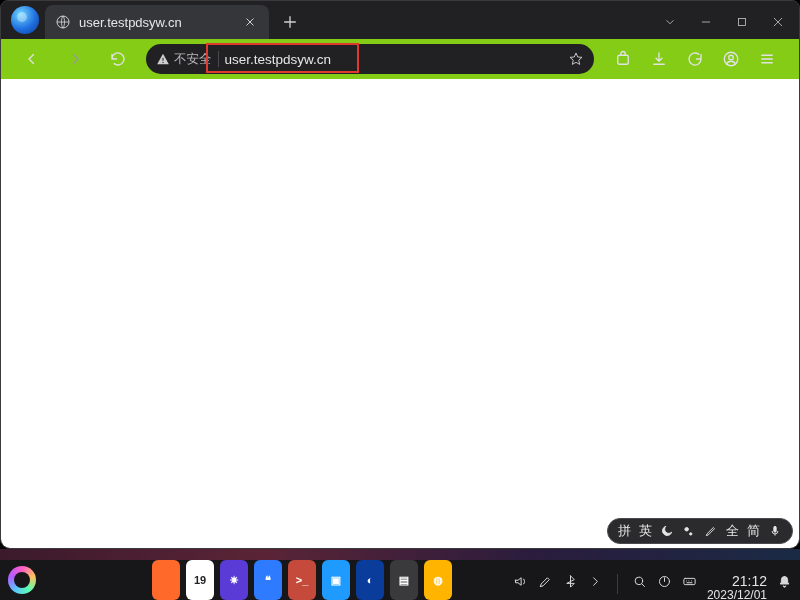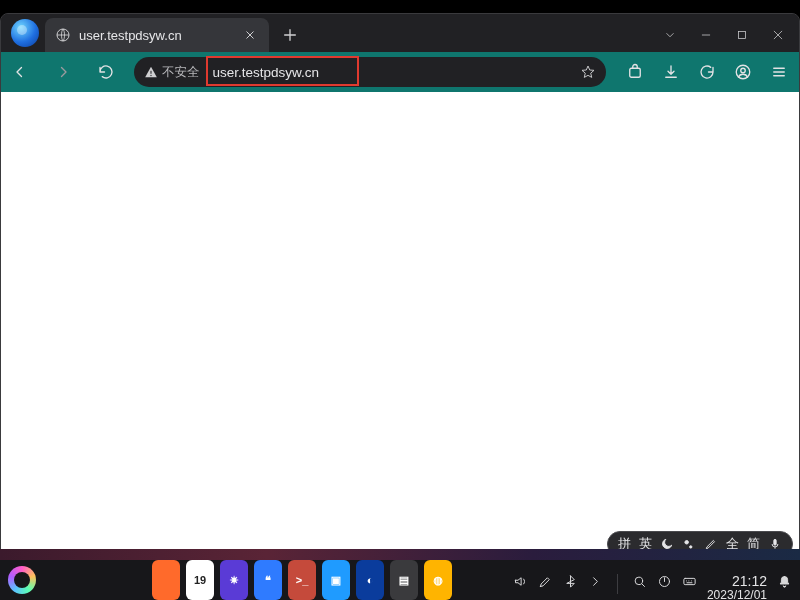--- a/index.html
+++ b/index.html
@@ -6,21 +6,21 @@
   body {
     width: 800px; height: 600px;
     font-family: "Segoe UI", Arial, sans-serif;
     background: #000;
     overflow: hidden;
     position: relative;
   }
   
   .browser {
     position: absolute;
-    left: 0; top: 13px;
+    left: 0; top: 0;
     width: 800px; height: 549px;
     background: #212124;
     border: 1px solid #3a3a3d;
     border-radius: 8px 8px 10px 10px;
     display: flex; flex-direction: column;
     overflow: hidden;
   }
   
   .tabstrip {
     height: 38px;
@@ -69,24 +69,24 @@
   .tabstrip .spacer { flex:1; }
   .win-controls { display:flex; gap:2px; margin:0 4px 4px 0; }
   .win-btn {
     width:34px; height:26px; display:flex; align-items:center; justify-content:center;
     color:#cfcfd1; border-radius:4px; cursor:pointer;
   }
   .win-btn svg { width:14px; height:14px; stroke:#cfcfd1; stroke-width:1.3; fill:none; }
   
   .toolbar {
     height: 40px;
-    background: #0f766e;
+    background: #84cc16;
     display:flex; align-items:center;
     gap:13px;
-    padding: 0 4px;
+    padding: 0 16px;
   }
   .nav-btn {
     width:30px; height:30px; border-radius:6px;
     display:flex; align-items:center; justify-content:center;
     color:#9b9b9e; cursor:pointer;
   }
   .nav-btn.enabled { color:#e2e2e4; }
   .nav-btn svg { width:18px; height:18px; stroke:currentColor; stroke-width:1.8; fill:none; stroke-linecap:round; stroke-linejoin:round;}
   .omnibox {
     flex:1;

